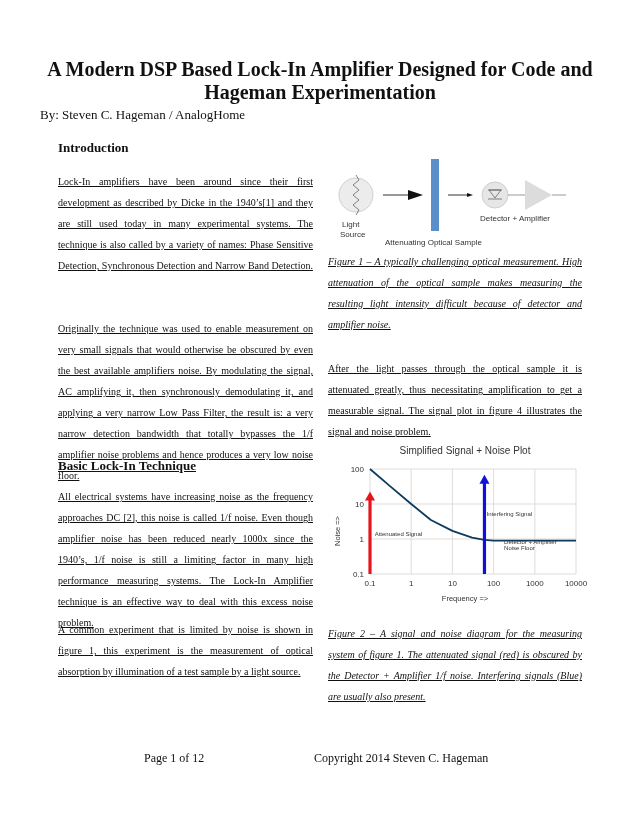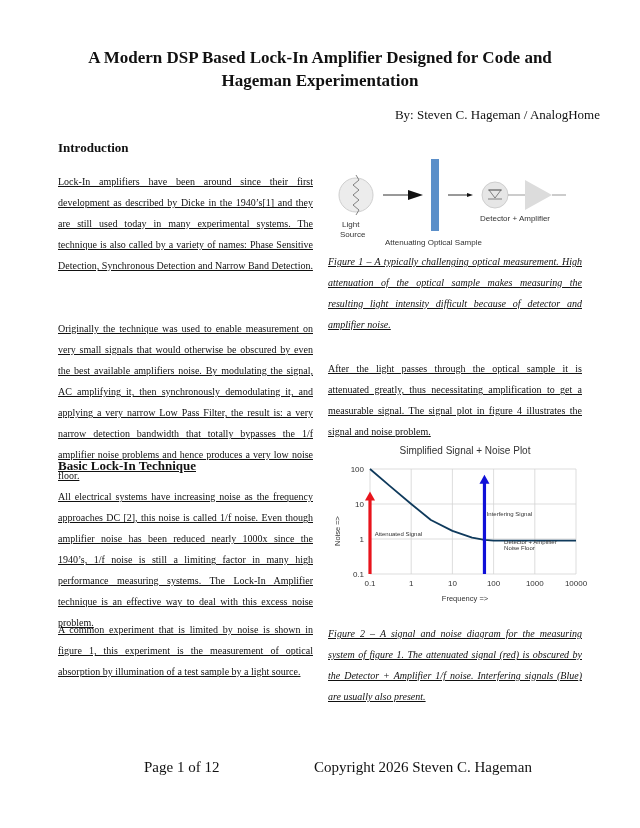--- a/index.html
+++ b/index.html
@@ -1,28 +1,28 @@
 <!DOCTYPE html>
 <html><head>
 <meta charset="utf-8">
 <style>
   html, body { margin:0; padding:0; background:#ffffff; }
   body { width:640px; height:828px; position:relative; overflow:hidden;
          font-family:"Liberation Serif", serif; color:#111; }
-  .title { position:absolute; left:40px; width:560px; top:46px; text-align:center;
-           font-weight:bold; font-size:17px; line-height:23px; }
-  .byline { position:absolute; left:40px; width:560px; top:107px; text-align:right;
+  .title { position:absolute; left:40px; width:560px; top:58px; text-align:center;
+           font-weight:bold; font-size:20px; line-height:23px; }
+  .byline { position:absolute; left:40px; width:560px; top:107px; text-align:left;
             font-size:13px; }
   .col { position:absolute; font-size:10px; line-height:21px; text-align:justify;text-decoration:underline; }
   .col p { margin:0; }
   .left { left:58px; width:255px; }
   .right { left:328px; width:254px; }
   .h { font-weight:bold; font-size:13px; position:absolute; }
   .caption { font-style:italic; }
-  .footer { position:absolute; top:751px; font-size:15px;margin-top:8px; }
+  .footer { position:absolute; top:751px; font-size:12px; }
   svg text { font-family:"Liberation Sans", sans-serif; }
 </style>
 </head>
 <body>
 
 <div class="title">
   <div>A Modern DSP Based Lock-In Amplifier Designed for Code and</div>
   <div>Hageman Experimentation</div>
 </div>
 <div class="byline">By: Steven C. Hageman / AnalogHome</div>
@@ -124,13 +124,13 @@
     </g>
   <text x="137" y="163" font-size="7.5" text-anchor="middle" fill="#333">Frequency =&gt;</text>
   <text x="0" y="0" font-size="7.5" text-anchor="middle" fill="#333" transform="translate(12,93) rotate(-90)">Noise =&gt;</text>
 </svg>
 
 <div class="col right caption" style="top:623px;">
   <p>Figure 2 – A signal and noise diagram for the measuring system of figure 1. The attenuated signal (red) is obscured by the Detector + Amplifier 1/f noise. Interfering signals (Blue) are usually also present.</p>
 </div>
 
 <div class="footer" style="left:144px;">Page 1 of 12</div>
-<div class="footer" style="left:314px;">Copyright 2026 Steven C. Hageman</div>
+<div class="footer" style="left:314px;">Copyright 2014 Steven C. Hageman</div>
 
 </body></html>

